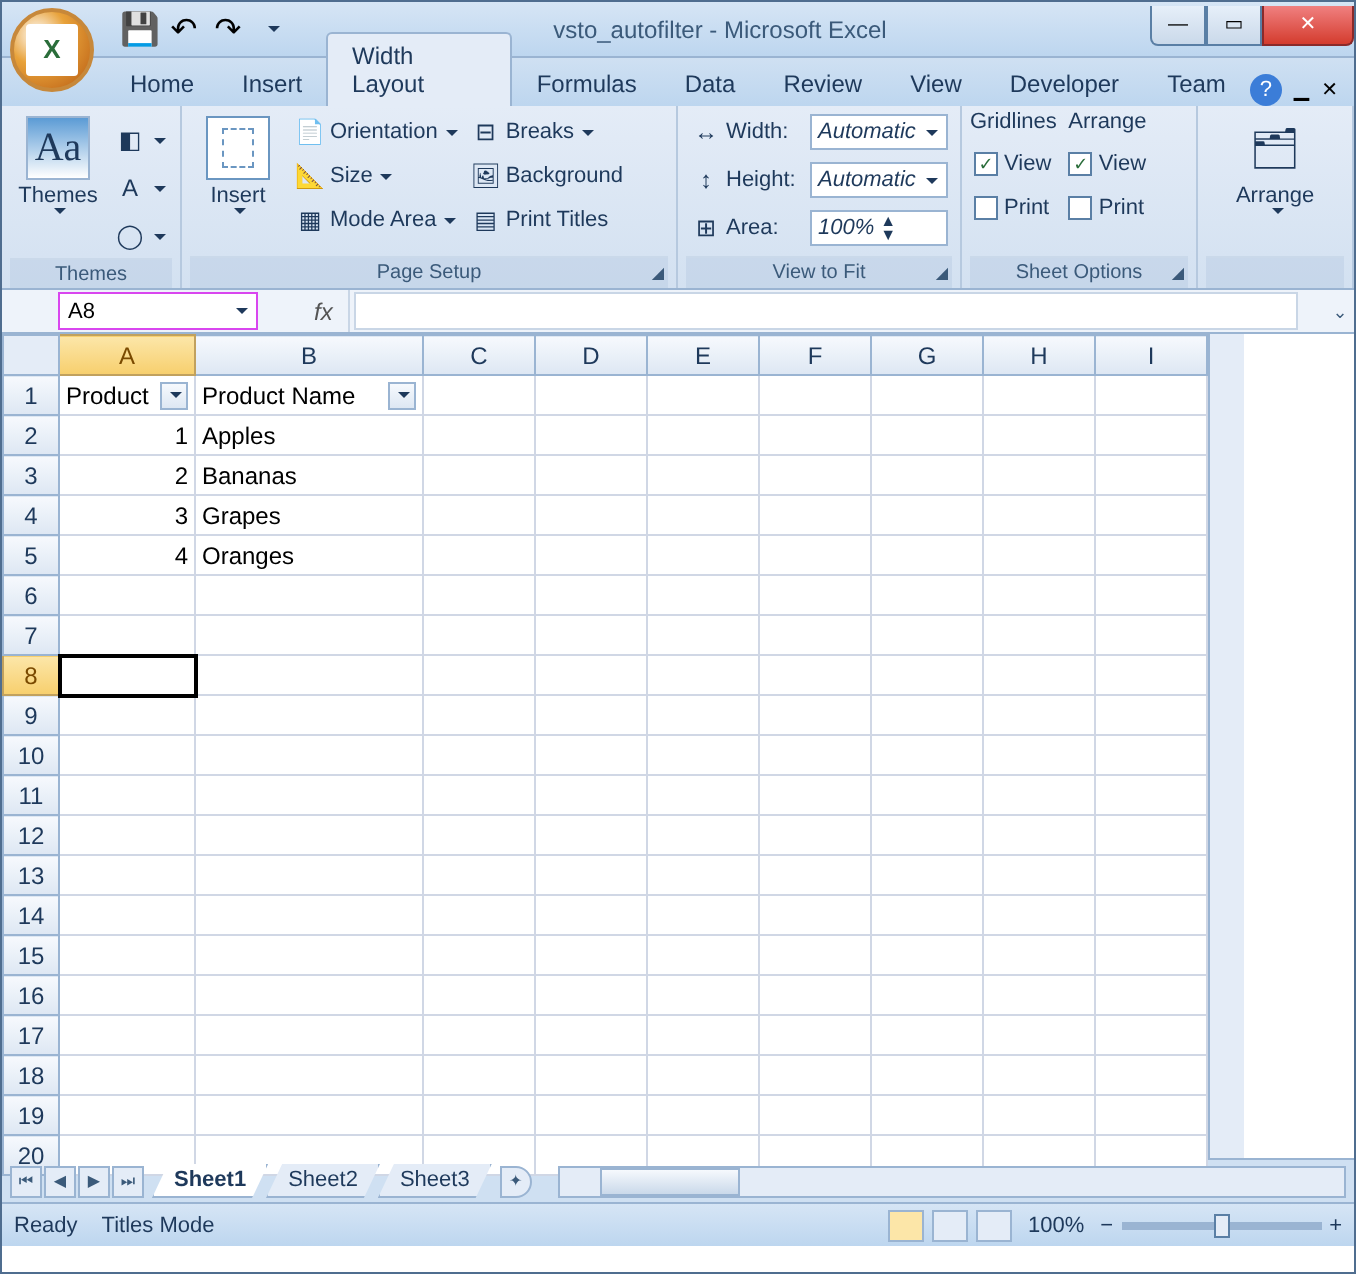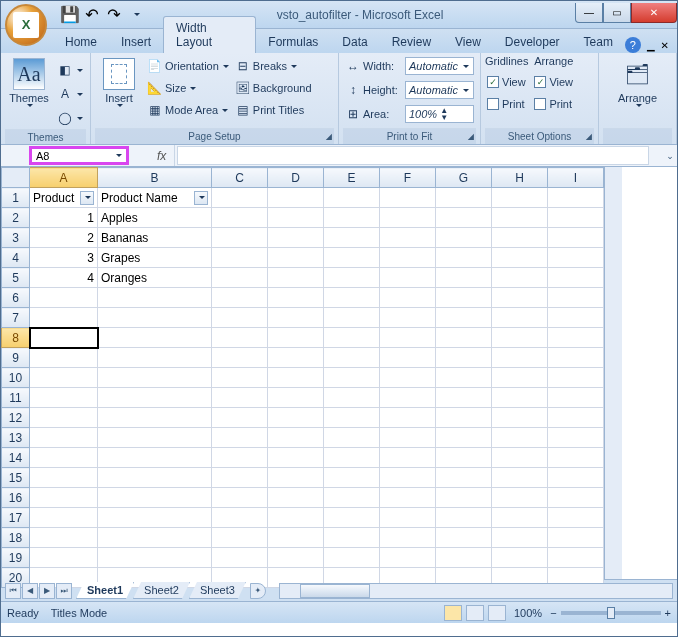--- a/index.html
+++ b/index.html
@@ -35,21 +35,21 @@
   .big-icon { width: 32px; height: 32px; margin-bottom:2px; display:flex; align-items:center; justify-content:center; font-size:20px;}
   .small-row { display:flex; align-items:center; gap:2px; padding:1px 2px; cursor:pointer; height:22px; white-space:nowrap;}
   .small-icon { width:16px; height:16px; display:flex; align-items:center; justify-content:center; font-size:12px;}
   .dd { width: 0; height: 0; border-left: 3px solid transparent; border-right: 3px solid transparent; border-top: 3px solid #1e395b; margin-left:2px;}
   .combo { border:1px solid #9ab4d2; background:#fff; height:18px; font-size:11px; padding:0 3px; display:flex; align-items:center; gap:3px;font-style:italic;}
   .chk { display:flex; align-items:center; gap:3px; height:22px; padding:0 2px;}
   .chkbox { width:12px; height:12px; border:1px solid #5a7fa5; background:#fff; display:flex; align-items:center; justify-content:center; font-size:9px; color:#2a6d3a;}
   
   
   .fbar { height: 22px; display:flex; border-bottom:1px solid #9ab4d2; background:#eef3fa;}
-  .namebox { width:100px; border:3px solid #d946ef; background:#fff; margin:1px 0 1px 28px; display:flex; align-items:center; padding:0 4px; font-size:11px;}
+  .namebox { width:100px; border:1px solid #d946ef; background:#fff; margin:1px 0 1px 28px; display:flex; align-items:center; padding:0 4px; font-size:11px;}
   .namebox .dd{margin-left:auto;}
   .fx { padding: 2px 8px; font-style:italic; font-size:12px; color:#555; border-right:1px solid #c9d6e6; display:flex; align-items:center; margin-left:20px;}
   .formula-input { flex:1; background:#fff; border:1px solid #c9d6e6; margin:1px 14px 1px 2px;}
   .fbar-expand { width:14px; display:flex; align-items:center; justify-content:center; font-size:9px; color:#3b5a7a; cursor:pointer;}
   
   
   .grid-wrap { display:flex; height:412px; }
   .grid { border-collapse:collapse; font-size:12px; color:#000; table-layout:fixed;}
   .grid th, .grid td { border:1px solid #d0d7e5; height:20px; padding:0 3px; overflow:hidden; white-space:nowrap;}
   .grid .corner { width:28px; background:#e4ecf7; border:1px solid #9ab4d2;}
@@ -216,21 +216,21 @@
             <span class="small-icon">⊞</span>
             <span style="width:40px;">Area:</span>
             <div class="combo" style="flex:1;">
               <span>100%</span>
               <span style="font-size:8px;line-height:7px;">▲<br>▼</span>
             </div>
           </div>
     </div>
       </div>
     <div class="group-label">
-        <span>Print to Fit</span>
+        <span>View to Fit</span>
         <span class="launcher">◢</span>
       </div>
   </div>
 
   <div class="group" style="width:118px;">
     <div class="group-body">
         <div style="display:flex;gap:4px;">
       <div style="display:flex;flex-direction:column;">
         <div style="text-align:left;height:16px;">Gridlines</div>
         <label class="chk">

